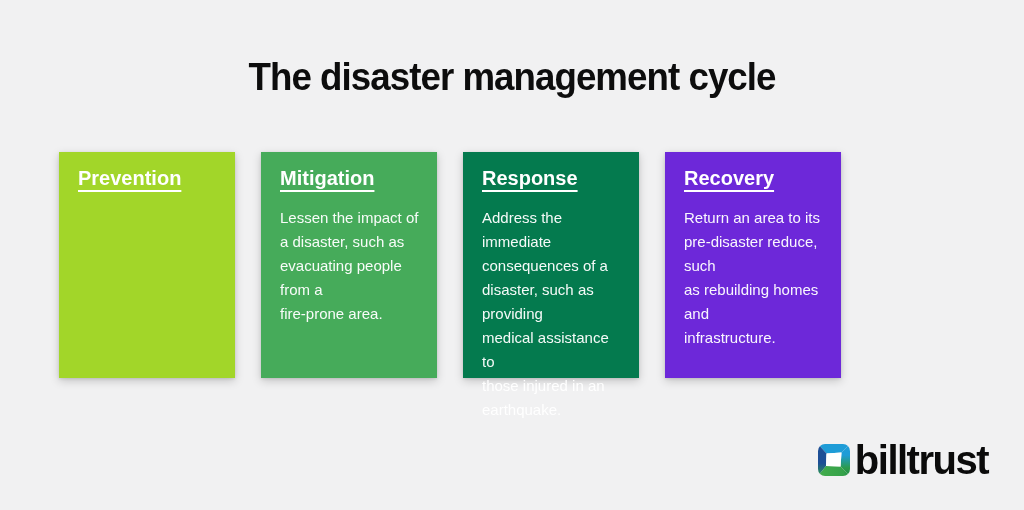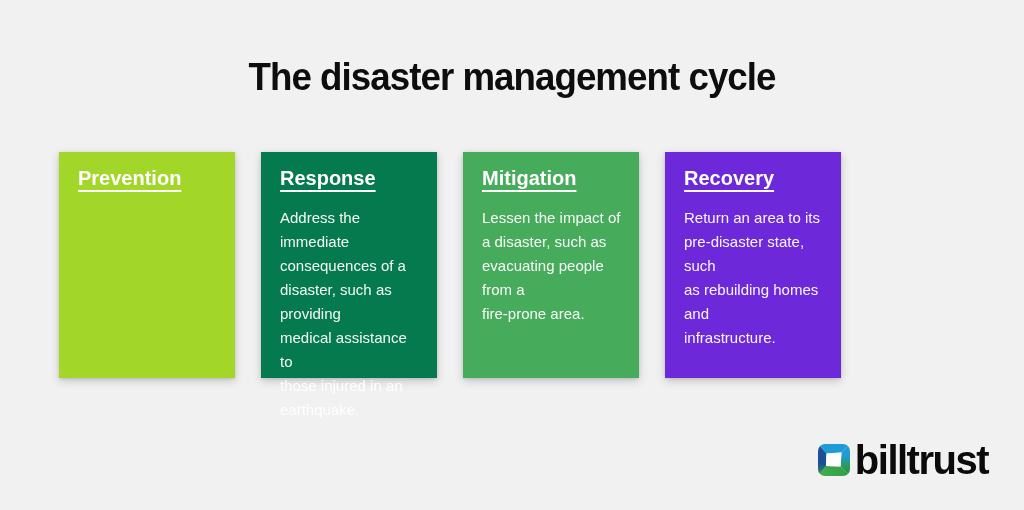--- a/index.html
+++ b/index.html
@@ -71,40 +71,40 @@
 </style>
 </head>
 <body>
 
 <h1 class="page-title">The disaster management cycle</h1>
 
 <div class="cards">
   <div class="card" style="background-color: rgb(162, 214, 41);">
     <h2>Prevention</h2>
   </div>
+  <div class="card" style="background-color: rgb(70, 171, 90);">
+    <h2>Mitigation</h2>
+    <p>Lessen the impact of
+a disaster, such as
+evacuating people from a
+fire-prone area.</p>
+  </div>
   <div class="card" style="background-color: rgb(4, 122, 78);">
     <h2>Response</h2>
     <p>Address the immediate
 consequences of a
 disaster, such as providing
 medical assistance to
 those injured in an
 earthquake.</p>
   </div>
-  <div class="card" style="background-color: rgb(70, 171, 90);">
-    <h2>Mitigation</h2>
-    <p>Lessen the impact of
-a disaster, such as
-evacuating people from a
-fire-prone area.</p>
-  </div>
   <div class="card" style="background-color: #6d28d9;">
     <h2>Recovery</h2>
     <p>Return an area to its
-pre-disaster state, such
+pre-disaster reduce, such
 as rebuilding homes and
 infrastructure.</p>
   </div>
 </div>
 
 <div class="logo">
   <svg class="logo-mark" viewBox="0 0 36 36" aria-hidden="true">
     <defs>
       <clipPath id="roundClip">
           <rect x="2" y="2" width="32" height="32" rx="7"></rect>

